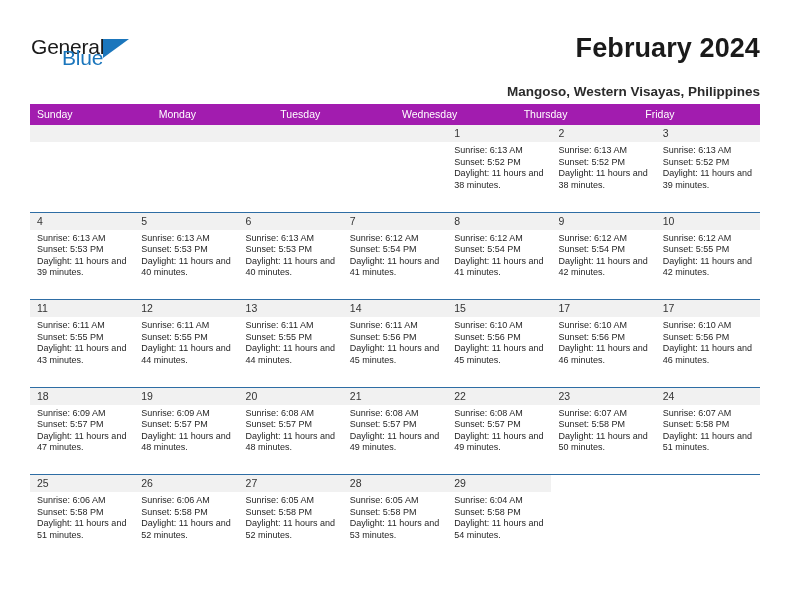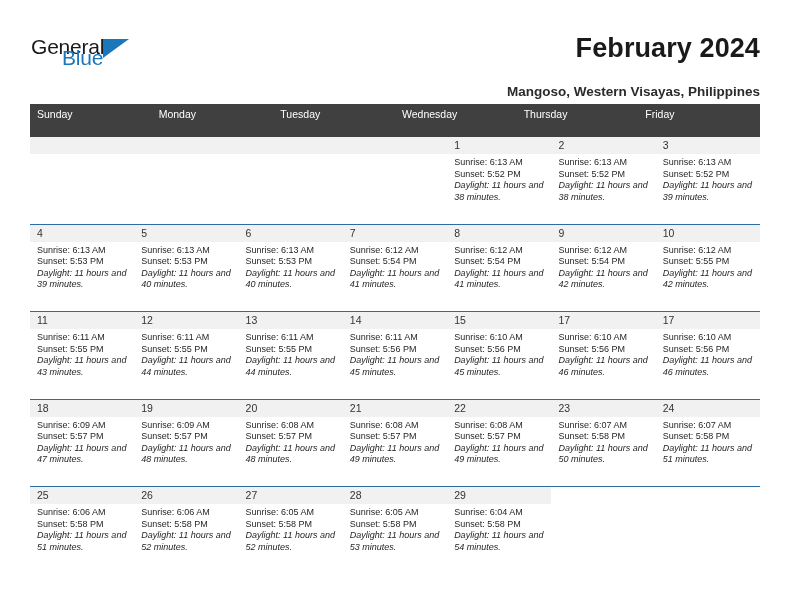--- a/index.html
+++ b/index.html
@@ -86,22 +86,22 @@
   
   .calendar {
     position: absolute;
     left: 30px;
     top: 104px;
     width: 730px;
   }
   .weekdays {
     display: flex;
     width: 730px;
-    height: 33px;
-    background: #404040;
+    height: 21px;
+    background: #a21caf;
   }
   .weekday {
     flex: 1 1 0;
     color: #ffffff;
     font-size: 10.5px;
     line-height: 21px;
     padding-left: 7px;
     white-space: nowrap;
     overflow: hidden;
   }
@@ -140,21 +140,21 @@
   .details {
     position: absolute;
     left: 7px;
     top: 20px;
     right: 4px;
     font-size: 9px;
     color: #262626;
     line-height: 11.6px;
   }
   .details div { white-space: nowrap; }
-  .details .wrap { white-space: normal; font-style: italic; }
+  .details .wrap { white-space: normal; }
 </style>
 </head>
 <body>
 
 <div class="page">
 
   <div class="header">
 
     <div class="logo">
       <span class="logo-general">General</span>

